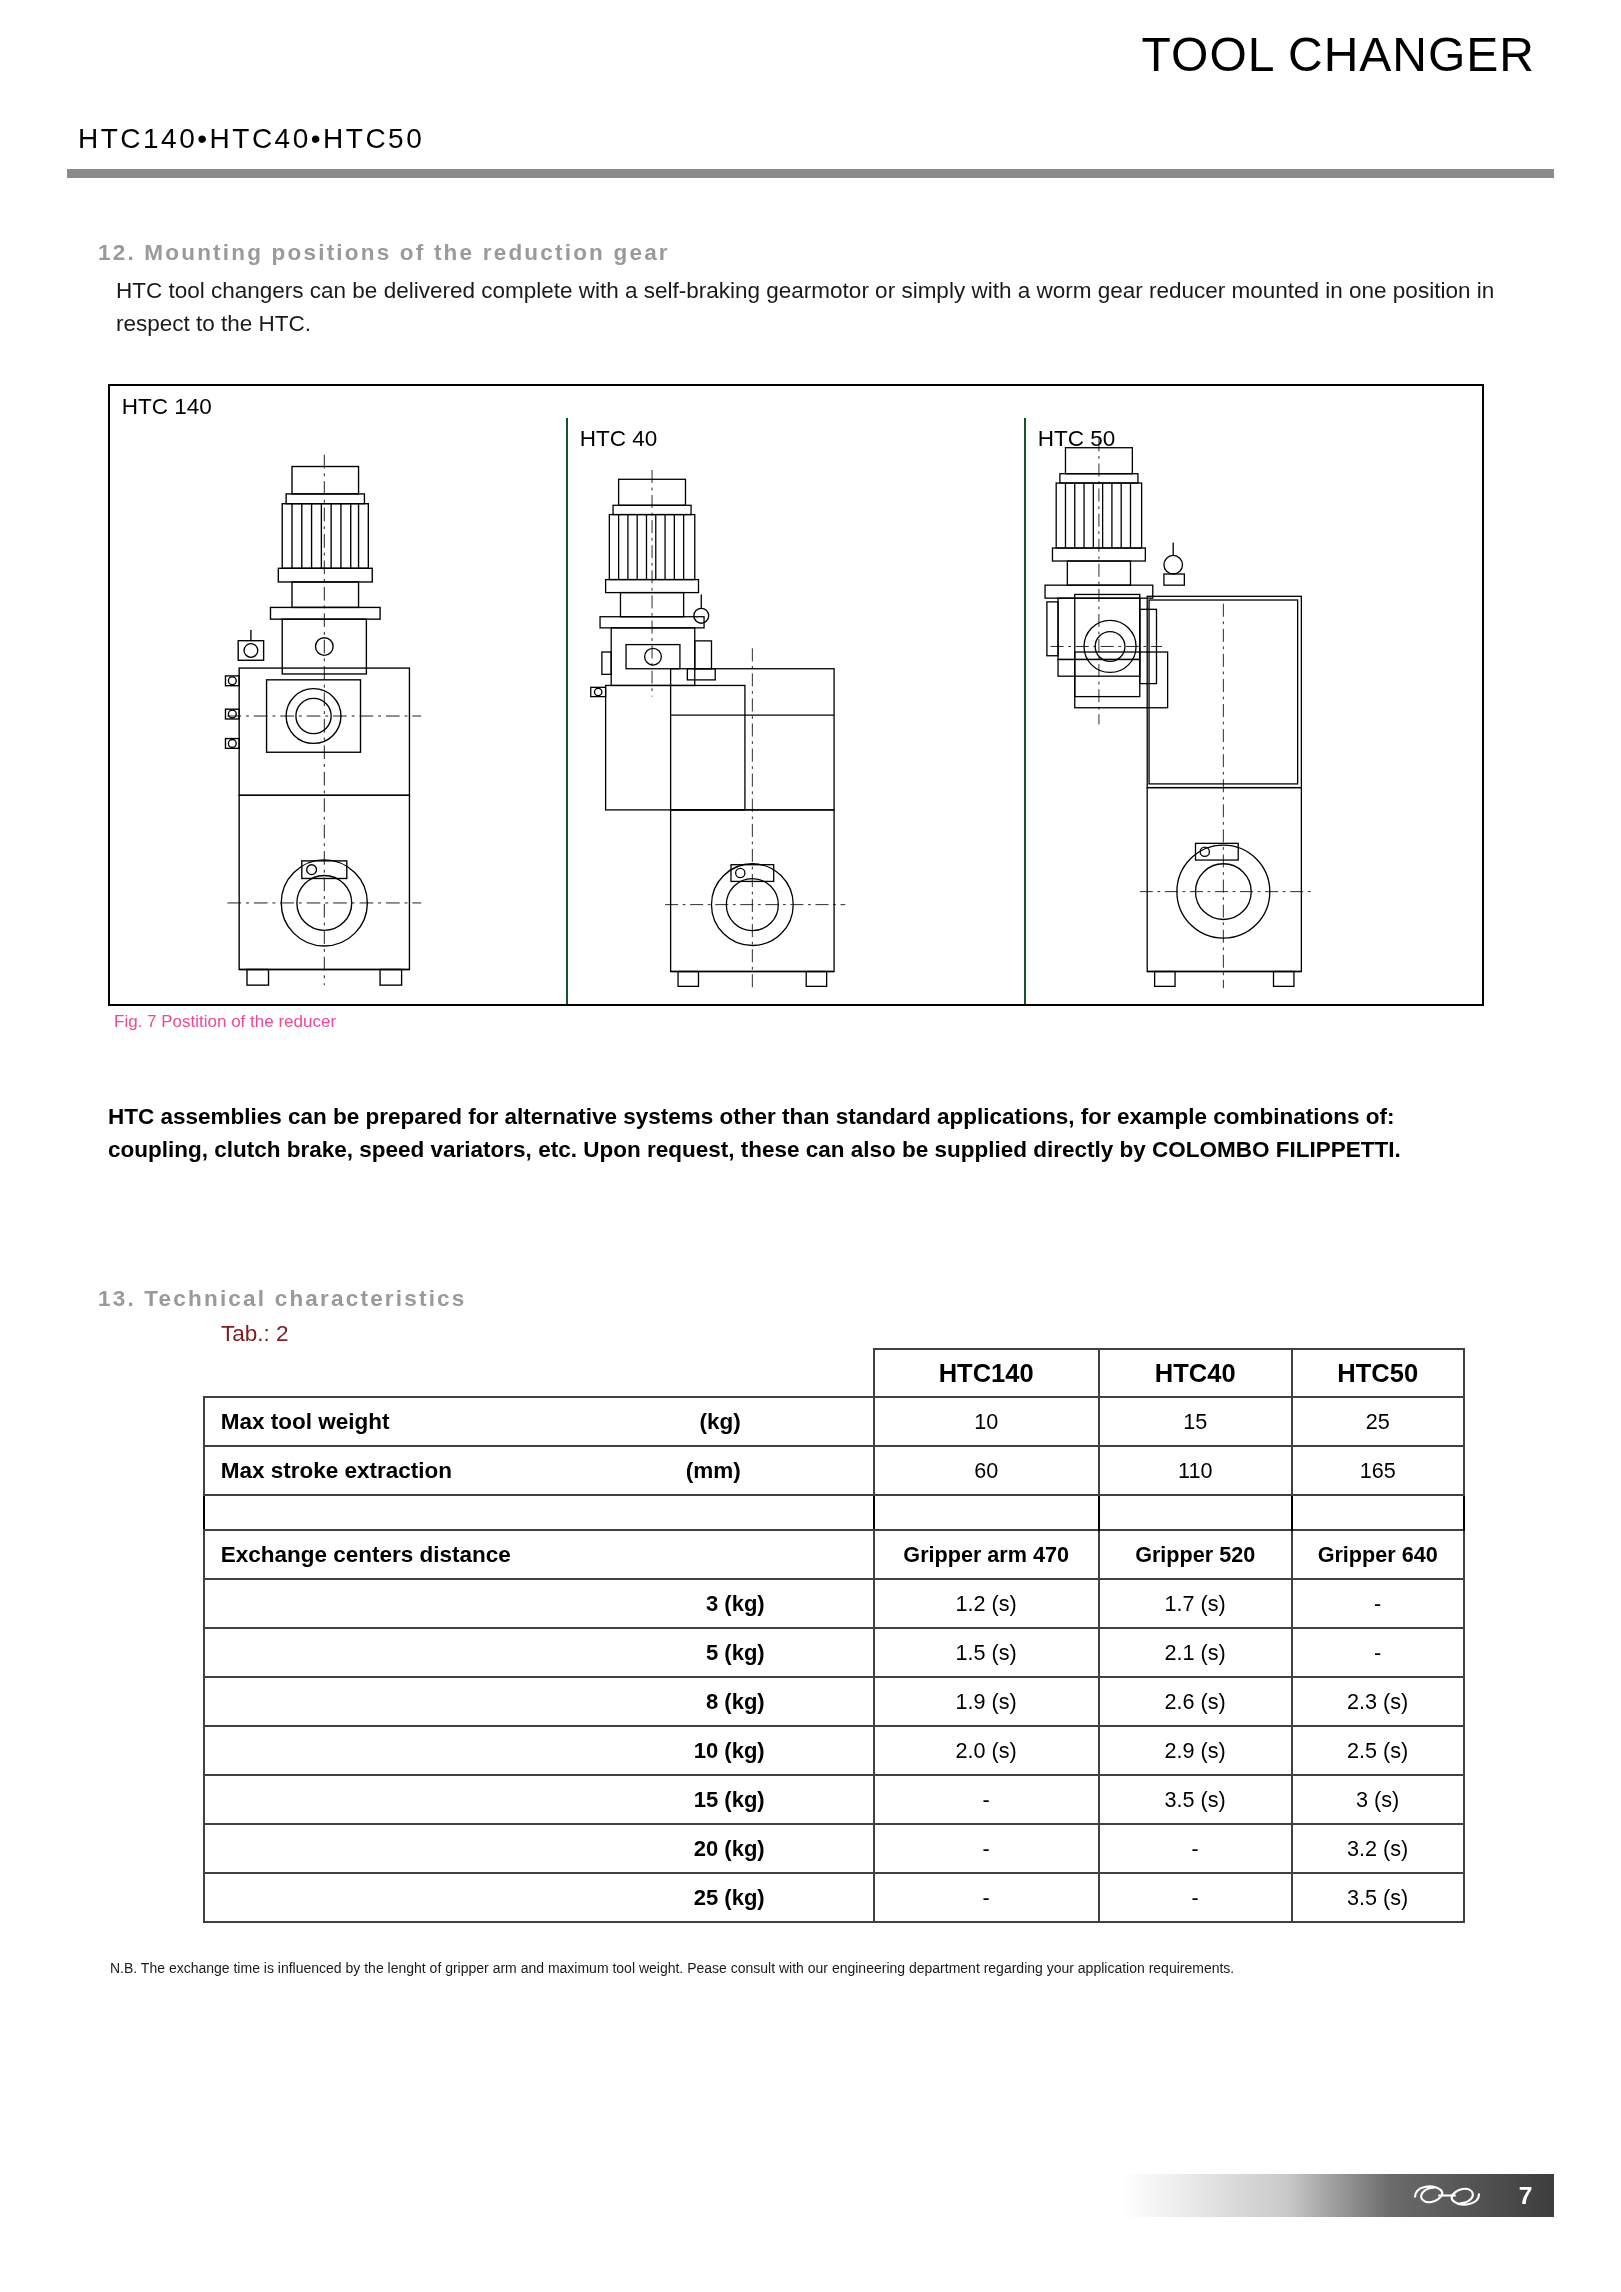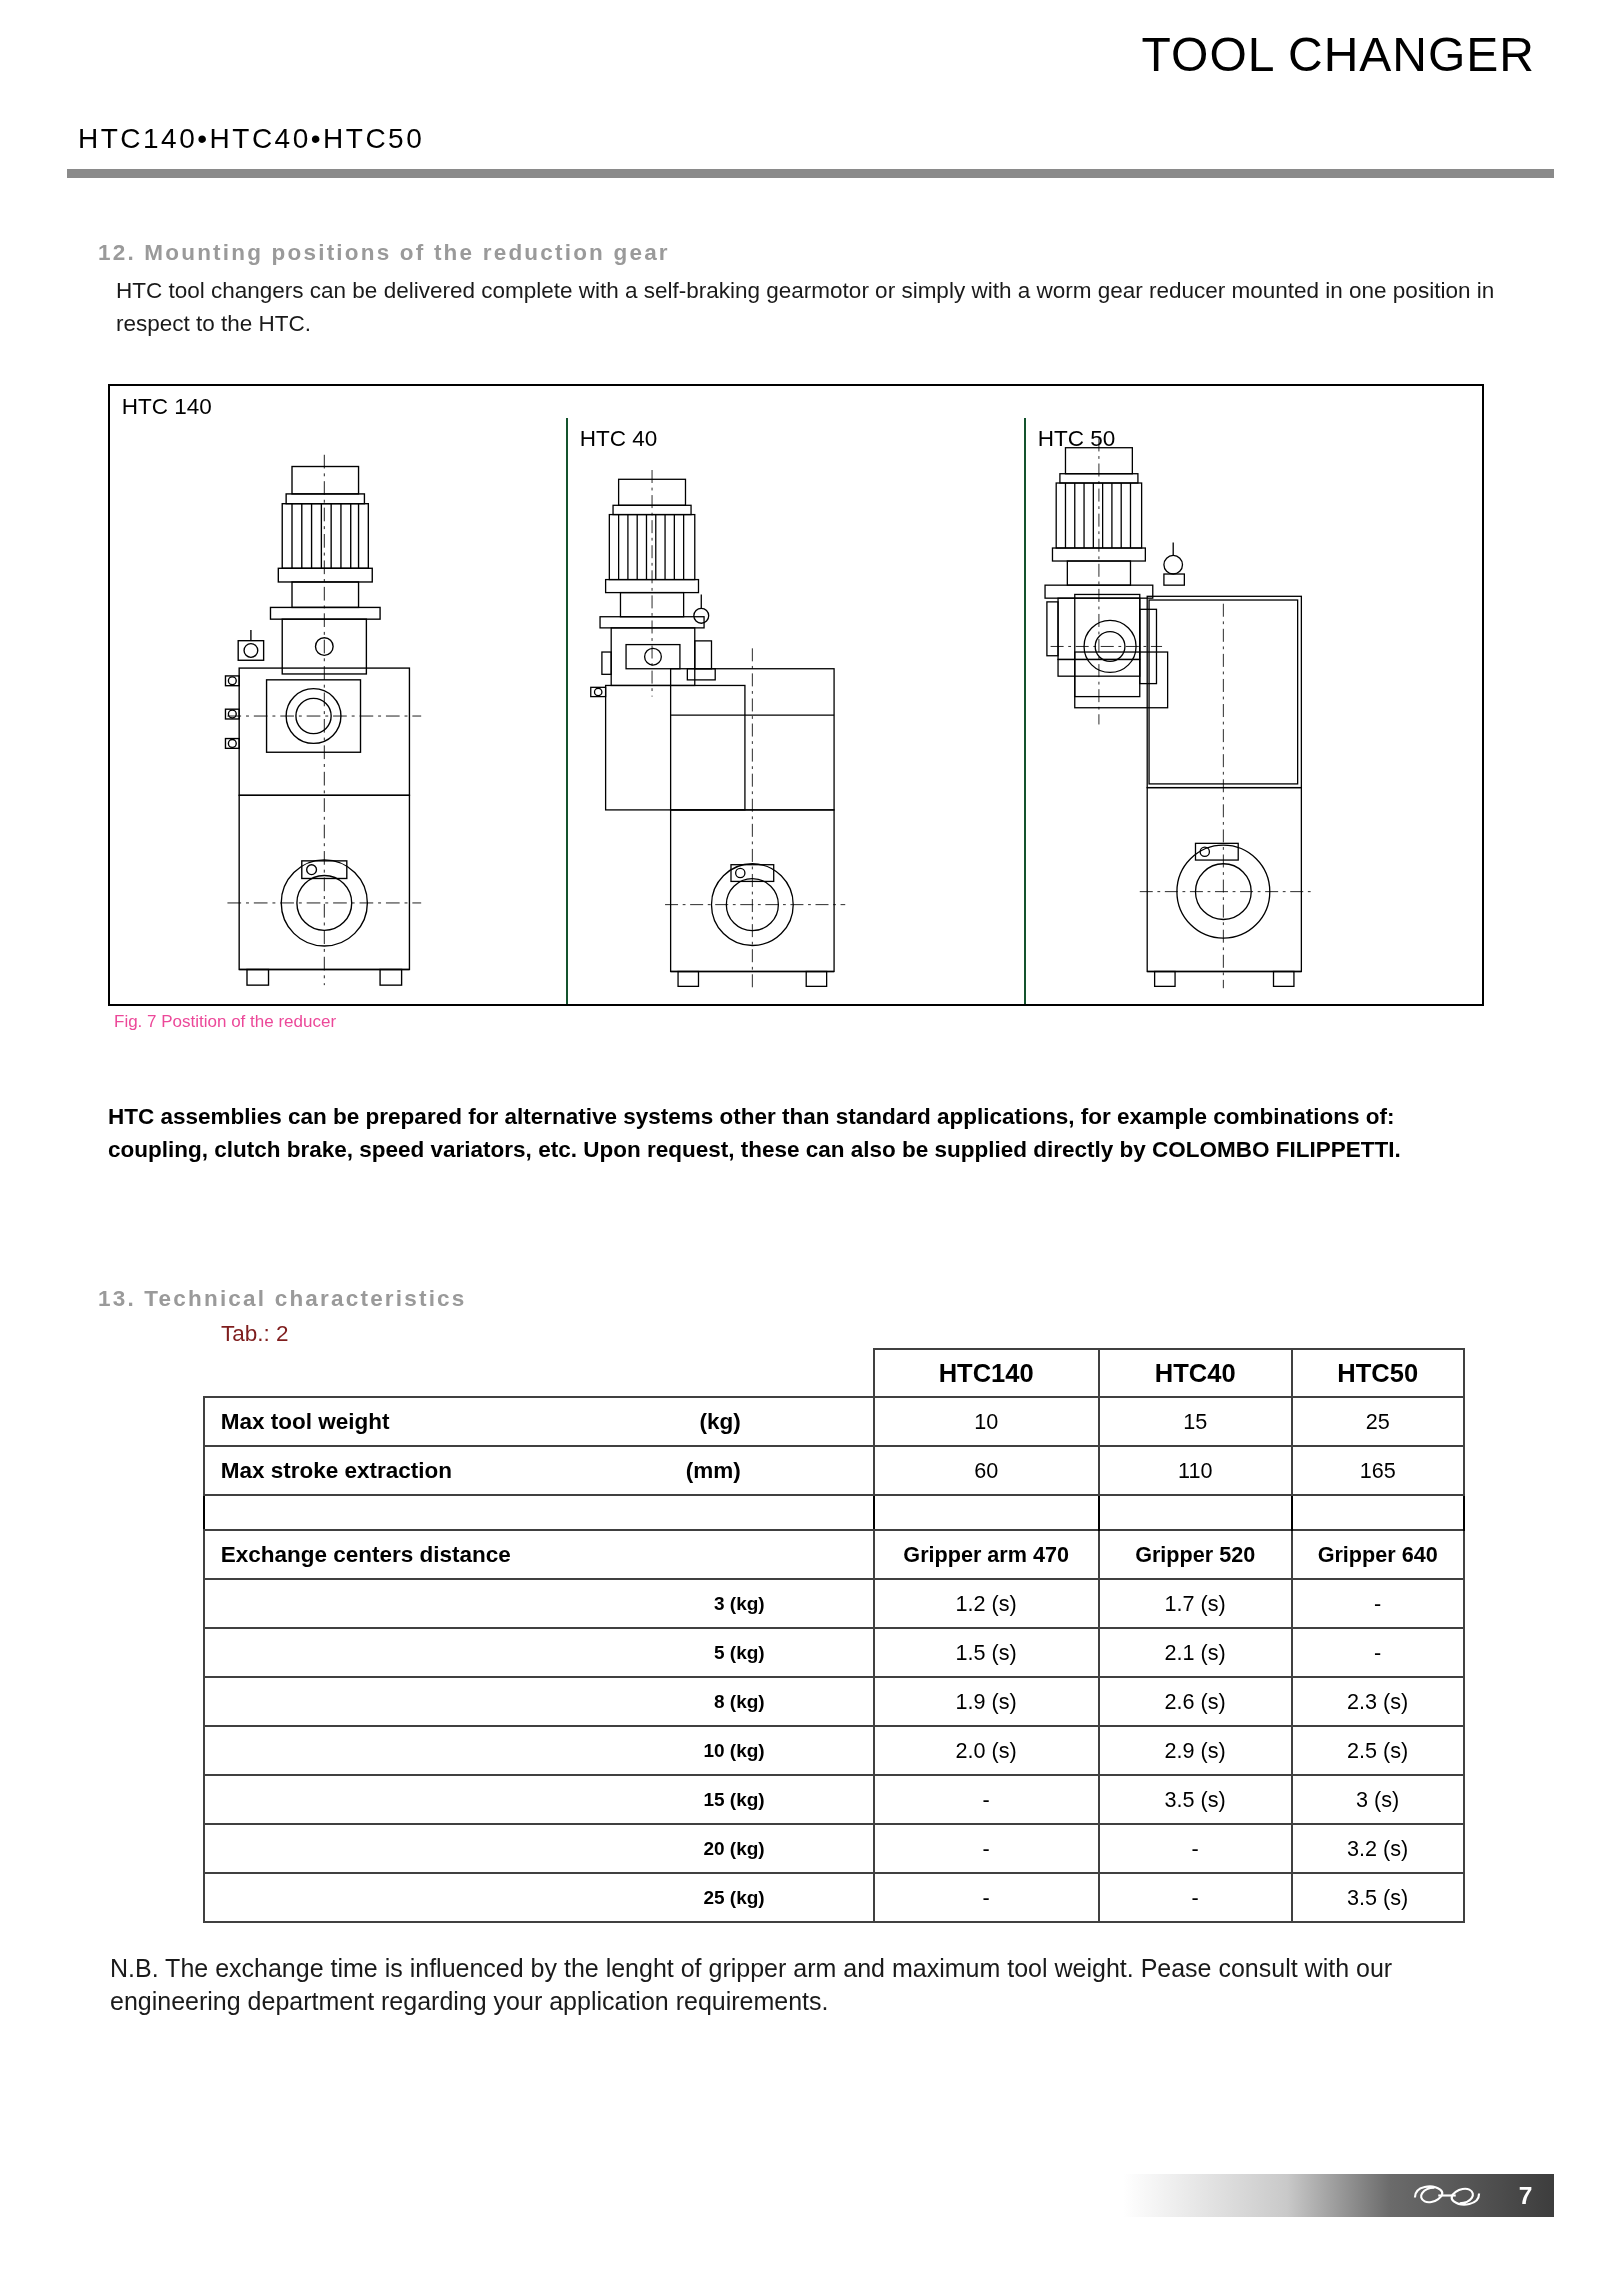--- a/index.html
+++ b/index.html
@@ -170,30 +170,30 @@
     text-align: left;
     padding-left: 15.7px;
     position: relative;
   }
   .spec-table .rowlabel .unit {
     position: absolute;
     right: 132px;
   }
   .spec-table .blank-row td { height: 33px; border-left: 2px solid #000; border-right: 2px solid #000; }
   .spec-table .subhdr { font-weight: bold; font-size: 21.6px; }
-  .spec-table .kg-label { text-align: right; padding-right: 108px; font-weight: bold; font-size: 19px; }
+  .spec-table .kg-label { text-align: right; padding-right: 108px; font-weight: bold; font-size: 22px; }
   .spec-table .nobox { border: none; }
 
   
   .nb-text {
     position: absolute;
     left: 110px;
     top: 1952px;
     width: 1392px;
-    font-size: 25px;
+    font-size: 14px;
     line-height: 33px;
     color: #1a1a1a;
   }
 
   
   .footer {
     position: absolute;
     right: 67px;
     bottom: 76px;
     width: 431px;

